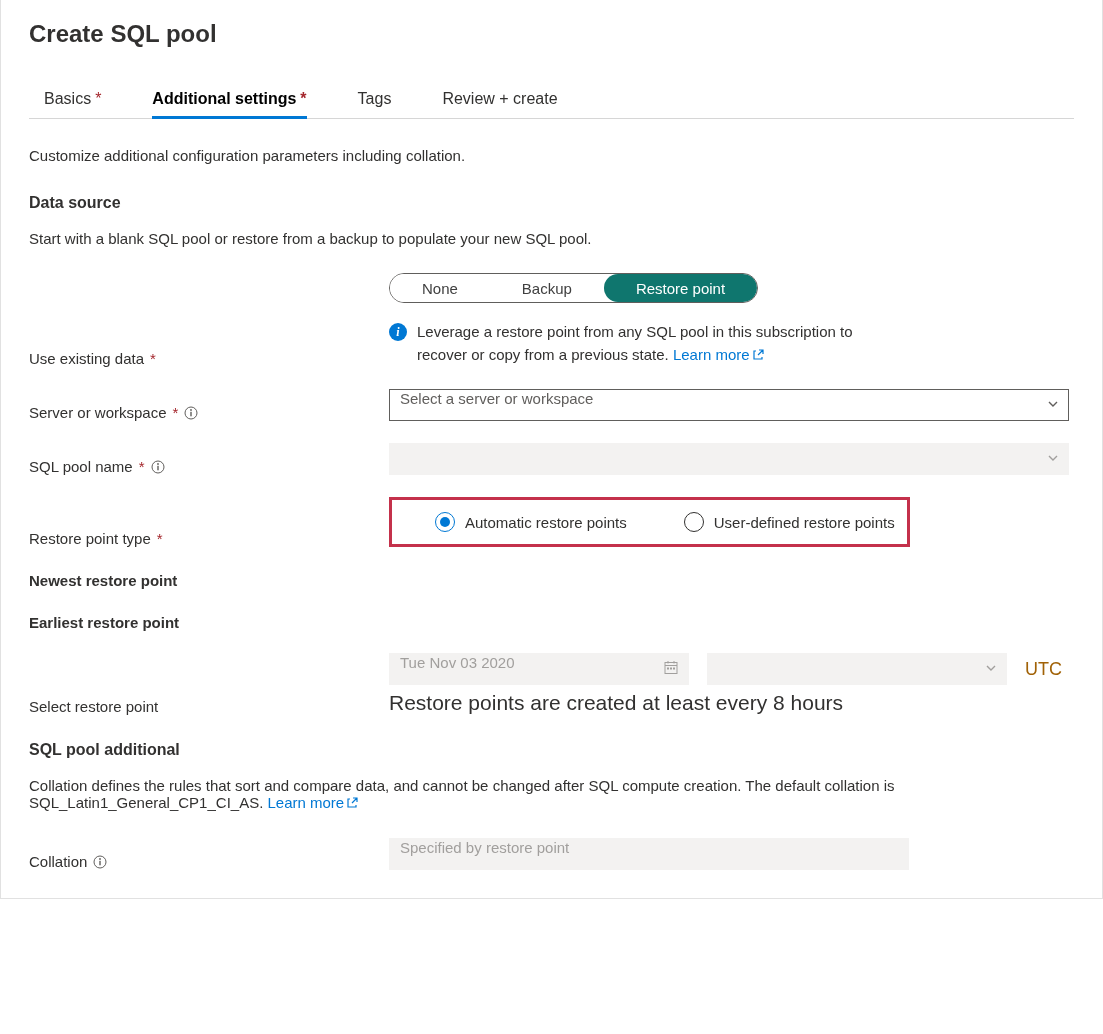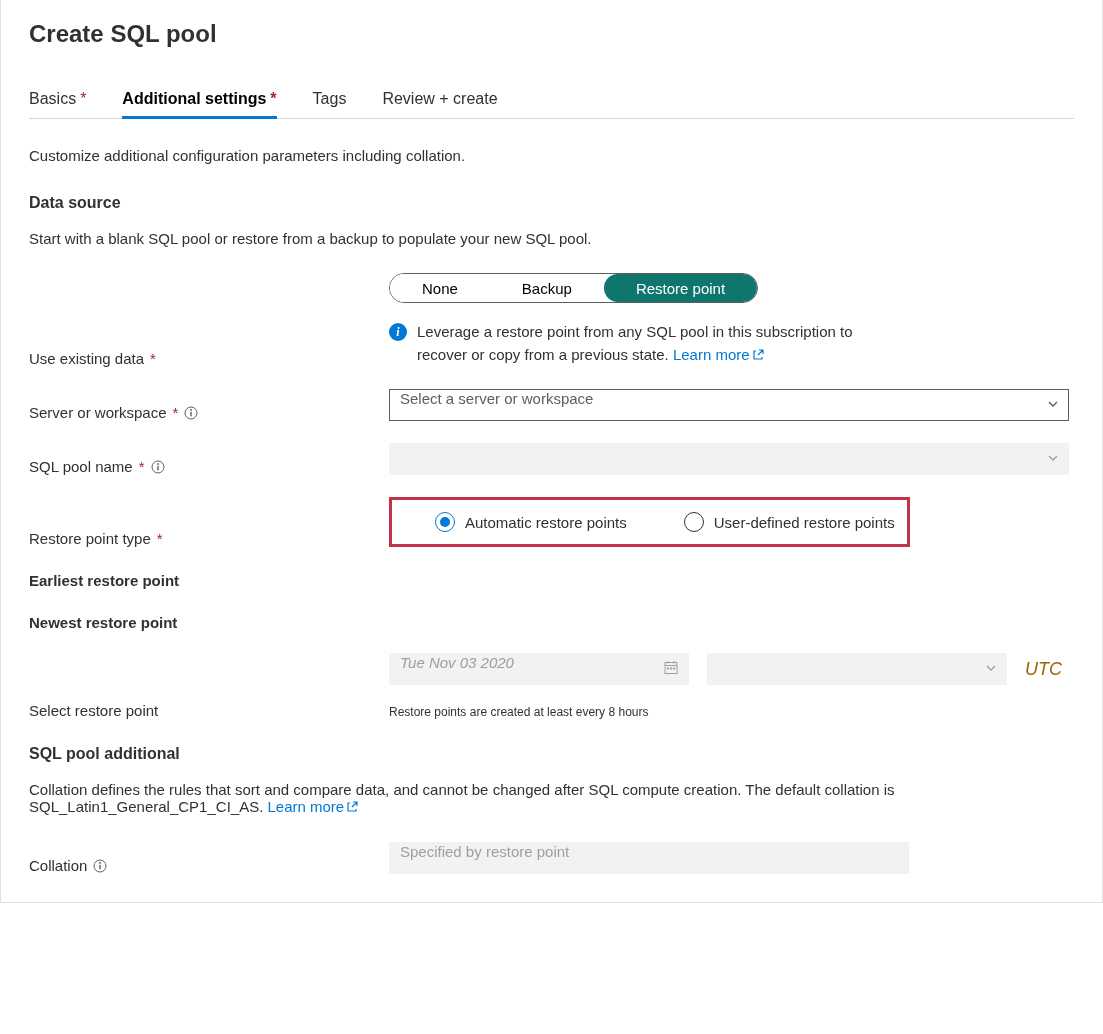--- a/index.html
+++ b/index.html
@@ -27,20 +27,21 @@
     gap: 36px;
     border-bottom: 1px solid #d6d6d6;
     margin-bottom: 28px;
   }
   .tab {
     padding: 6px 0 10px 0;
     font-size: 16px;
     color: #323130;
     cursor: pointer;
     position: relative;
+    margin-left: 15px;
   }
   .tab .req { color: #a4262c; margin-left: 4px; }
   .tab.active { font-weight: 600; color: #000; }
   .tab.active::after {
     content: "";
     position: absolute;
     left: 0; right: 0; bottom: -1px;
     height: 3px;
     background: #0078d4;
   }
@@ -85,21 +86,21 @@
   .pill-toggle {
     display: inline-flex;
     border: 1px solid #605e5c;
     border-radius: 17px;
     overflow: hidden;
     height: 30px;
   }
   .pill-option {
     padding: 0 32px;
     font-size: 15px;
-    color: #000000;
+    color: #404040;
     display: flex;
     align-items: center;
     cursor: pointer;
     background: #fff;
   }
   .pill-option.selected {
     background: #0f766e;
     color: #fff;
     border-radius: 15px;
   }
@@ -187,39 +188,38 @@
     border-radius: 50%;
   }
   .highlight-box {
     border: 3px solid #c4314b;
     display: inline-block;
   }
   .date-row {
     display: flex;
     gap: 18px;
     align-items: center;
-    font-style: italic;
   }
   .date-box {
     position: relative;
     width: 300px;
   }
   .date-box .cal-icon {
     position: absolute;
     right: 10px; top: 50%;
     transform: translateY(-50%);
   }
   .time-box { width: 300px; }
   .utc-label {
     font-size: 18px;
     color: #a16207;
   }
   .hint-text {
-    font-size: 12px;
-    margin-top: 20px;
+    font-size: 21px;
+    margin-top: 6px;
   }
   .collation-input {
     width: 520px;
   }
 </style>
 </head>
 <body>
 
 <div class="page">
   <h1 class="page-title">Create SQL pool</h1>
@@ -330,28 +330,28 @@
             <span class="radio-circle"></span>
             <span>User-defined restore points</span>
           </div>
         </div>
       </div>
     </div>
   </div>
 
   <div class="form-row">
     <div class="form-label-col">
+      <span style="font-weight:600">Newest restore point</span>
+    </div>
+    <div class="form-control-col"></div>
+  </div>
+
+  <div class="form-row">
+    <div class="form-label-col">
       <span style="font-weight:600">Earliest restore point</span>
-    </div>
-    <div class="form-control-col"></div>
-  </div>
-
-  <div class="form-row">
-    <div class="form-label-col">
-      <span style="font-weight:600">Newest restore point</span>
     </div>
     <div class="form-control-col"></div>
   </div>
 
   <div class="form-row">
     <div class="form-label-col">
       <span>Select restore point</span>
     </div>
     <div class="form-control-col">
       <div class="date-row">

